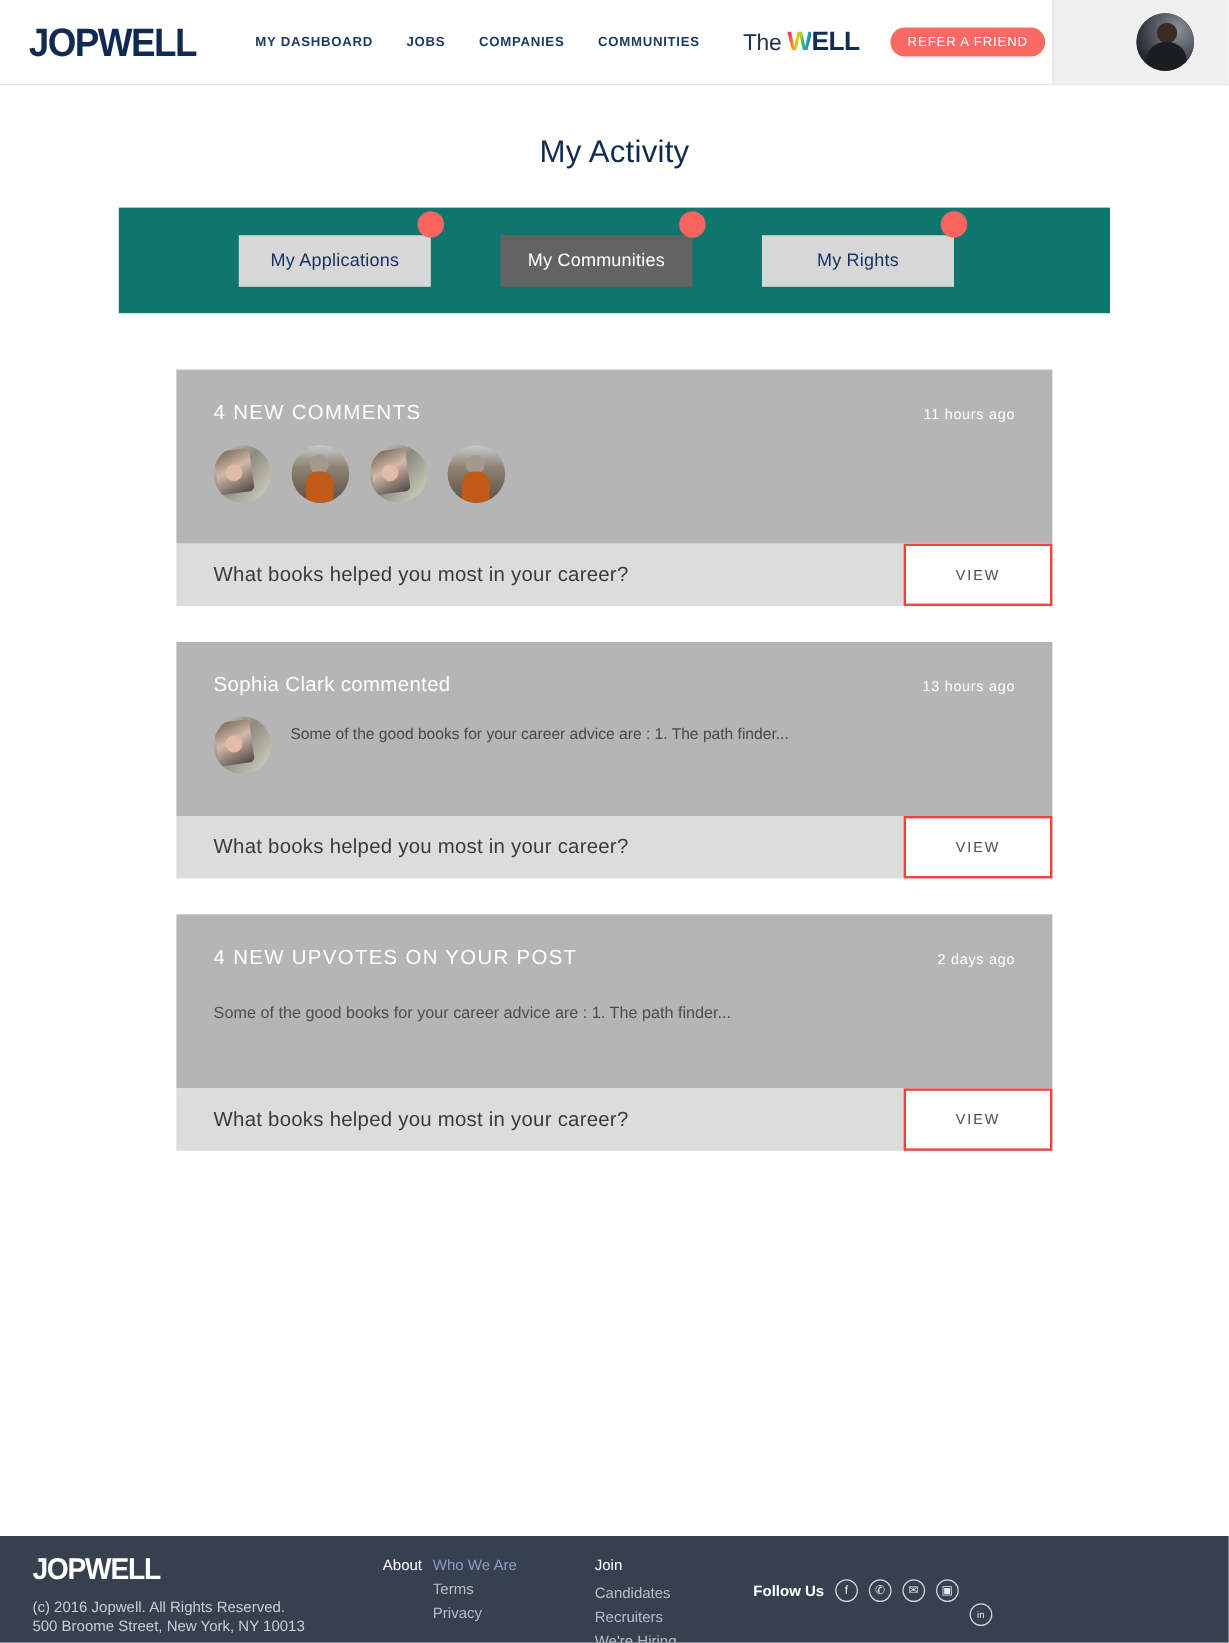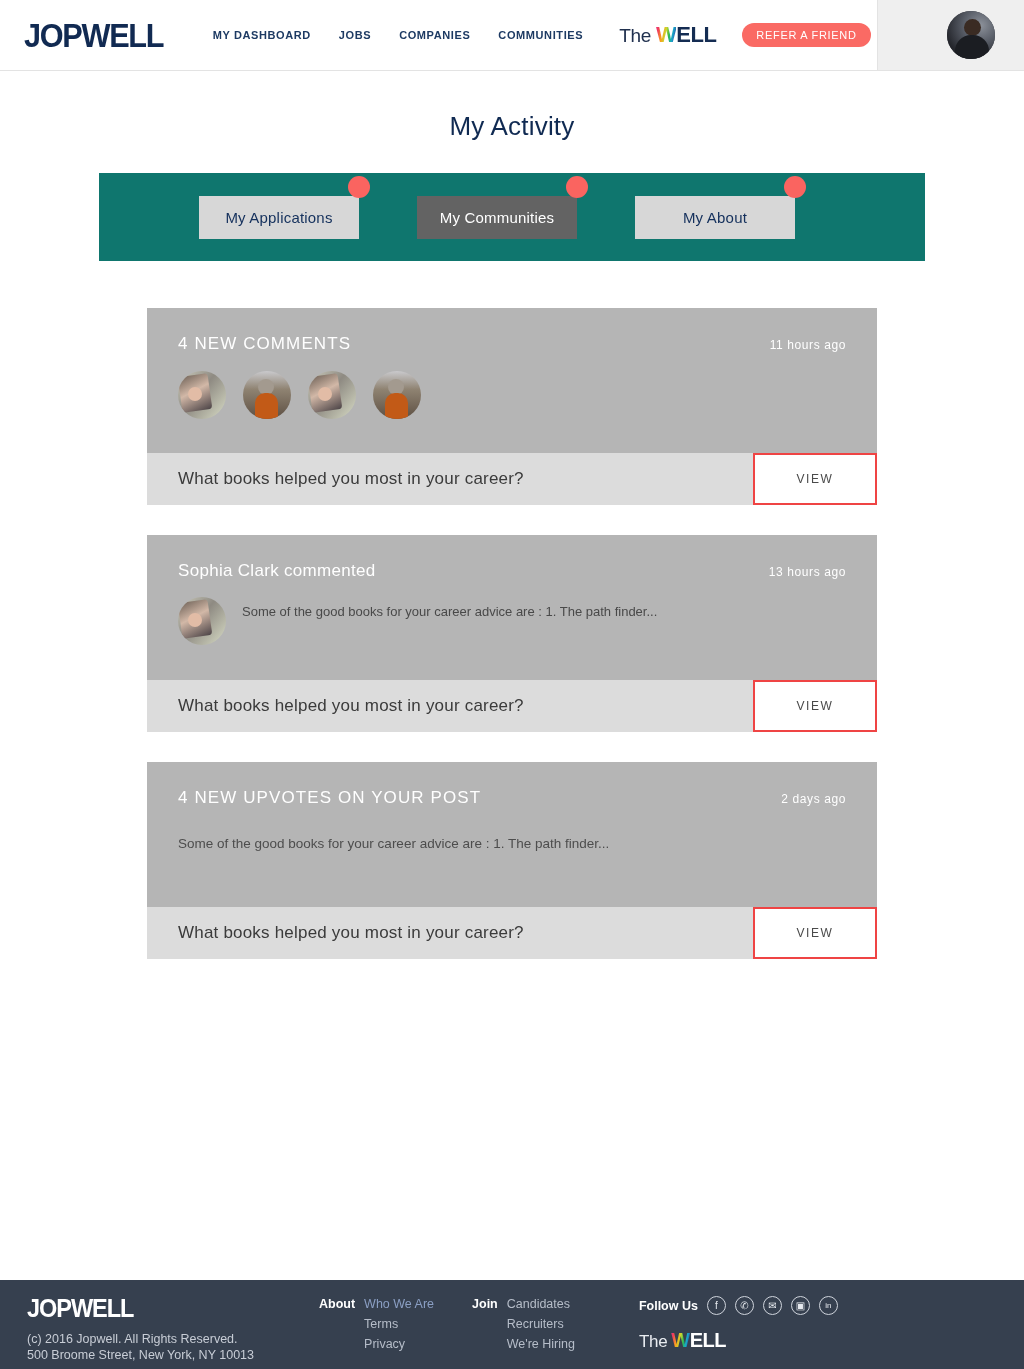--- a/index.html
+++ b/index.html
@@ -269,34 +269,34 @@
   .f-copy {
     color: #c8cdd6;
     font-size: 12.5px;
     line-height: 16px;
     margin-top: 10px;
   }
   .f-col { display: flex; gap: 9px; }
   .f-col-head {
     color: #ffffff;
     font-size: 12.5px;
-    font-weight: 700;
+    font-weight: 400;
     padding-top: 1px;
   }
   .f-links { display: flex; flex-direction: column; gap: 4px; }
   .f-link {
     color: #b6bdc9;
     font-size: 12.5px;
     text-decoration: none;
     cursor: pointer;
     line-height: 16px;
   }
   .f-link.hl { color: #8b9fc4; }
   .f-about { margin-left: 27px; }
-  .f-join { margin-left: 38px; }
+  .f-join { margin-left: 65px; flex-direction: column; }
   .f-follow { margin-left: 64px; }
   .f-follow-top { display: flex; align-items: center; gap: 9px; }
   .f-follow-label { color: #ffffff; font-size: 12.5px; font-weight: 700; }
   .soc {
     width: 19px; height: 19px;
     border-radius: 50%;
     border: 1px solid #cfd4dc;
     color: #e7eaef;
     display: flex; align-items: center; justify-content: center;
     font-size: 10px;
@@ -349,21 +349,21 @@
 <div class="tabs-panel">
   <div class="tab inactive">
     <span>My Applications</span>
     <span class="tab-badge"></span>
   </div>
   <div class="tab active">
     <span>My Communities</span>
     <span class="tab-badge"></span>
   </div>
   <div class="tab inactive">
-    <span>My About</span>
+    <span>My Rights</span>
     <span class="tab-badge"></span>
   </div>
 </div>
 
 <div class="cards">
 
   <div class="card">
     <div class="card-top h1">
       <div class="card-head">
         <div class="card-title">4 NEW COMMENTS</div>
@@ -443,21 +443,21 @@
     </div>
   </div>
 
   <div class="f-follow">
     <div class="f-follow-top">
       <span class="f-follow-label">Follow Us</span>
       <span class="soc">f</span>
       <span class="soc">✆</span>
       <span class="soc">✉</span>
       <span class="soc">▣</span>
-      <span class="soc" style="font-size:8px;">in</span>
+      <span class="soc" style="font-size:8px;margin-top:40px;">in</span>
     </div>
     <div class="f-well">
       <span class="f-well-the">The</span>
       <span class="f-well-w">W</span>
       <span class="f-well-ell">ELL</span>
     </div>
   </div>
 
 </div>
 

